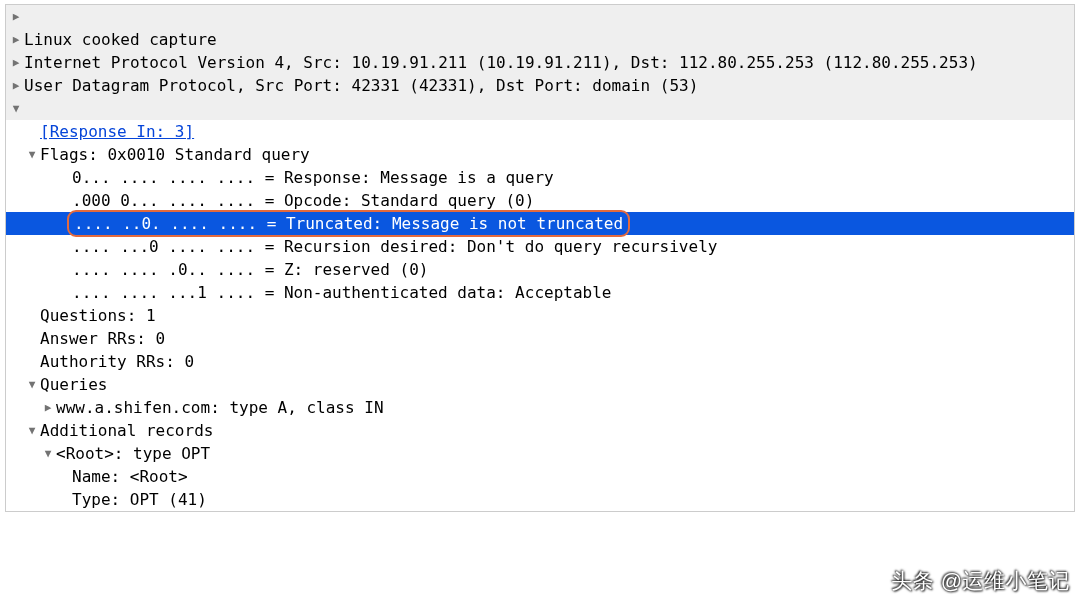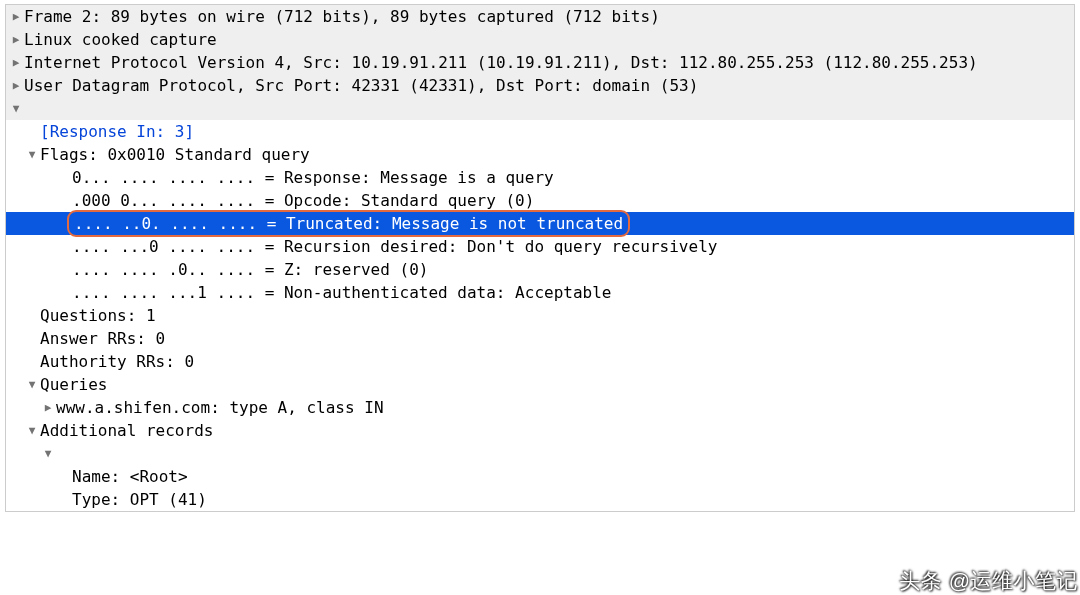--- a/index.html
+++ b/index.html
@@ -47,49 +47,49 @@
   .spacer {
     display: inline-block;
     width: 16px;
     flex: 0 0 auto;
   }
   .txt {
     flex: 0 0 auto;
   }
   .link {
     color: #0645d9;
+    text-decoration: underline;
     cursor: pointer;
   }
   .hl-box {
     border: 2px solid #e36a3e;
     border-radius: 9px;
     padding: 0 5px;
     margin-left: -5px;
   }
   .watermark {
     position: fixed;
-    right: 2px;
+    right: 10px;
     bottom: 3px;
     font-family: "PingFang SC", "Microsoft YaHei", sans-serif;
     font-size: 21px;
     color: #ffffff;
     text-shadow: 0 0 3px rgba(0,0,0,0.8), 1px 1px 2px rgba(0,0,0,0.8), -1px -1px 2px rgba(0,0,0,0.8);
     font-weight: 500;
     letter-spacing: 0.5px;
   }
 </style>
 </head>
 <body>
 
 <div class="pane">
   <div class="tree">
 
     <div class="row header">
       <span class="toggle">▶</span>
-      <span class="txt">Frame 2: 89 bytes on wire (712 bits), 89 bytes captured (712 bits)</span>
     </div>
     <div class="row header">
       <span class="toggle">▶</span>
       <span class="txt">Linux cooked capture</span>
     </div>
     <div class="row header">
       <span class="toggle">▶</span>
       <span class="txt">Internet Protocol Version 4, Src: 10.19.91.211 (10.19.91.211), Dst: 112.80.255.253 (112.80.255.253)</span>
     </div>
     <div class="row header">
@@ -184,20 +184,21 @@
 
     <div class="row">
       <span class="spacer"></span>
       <span class="toggle">▼</span>
       <span class="txt">Additional records</span>
     </div>
     <div class="row">
       <span class="spacer"></span>
         <span class="spacer"></span>
       <span class="toggle">▼</span>
+      <span class="txt">&lt;Root&gt;: type OPT</span>
     </div>
     <div class="row">
       <span class="spacer"></span>
         <span class="spacer"></span>
         <span class="spacer"></span>
         <span class="spacer"></span>
       <span class="txt">Name: &lt;Root&gt;</span>
     </div>
     <div class="row">
       <span class="spacer"></span>

